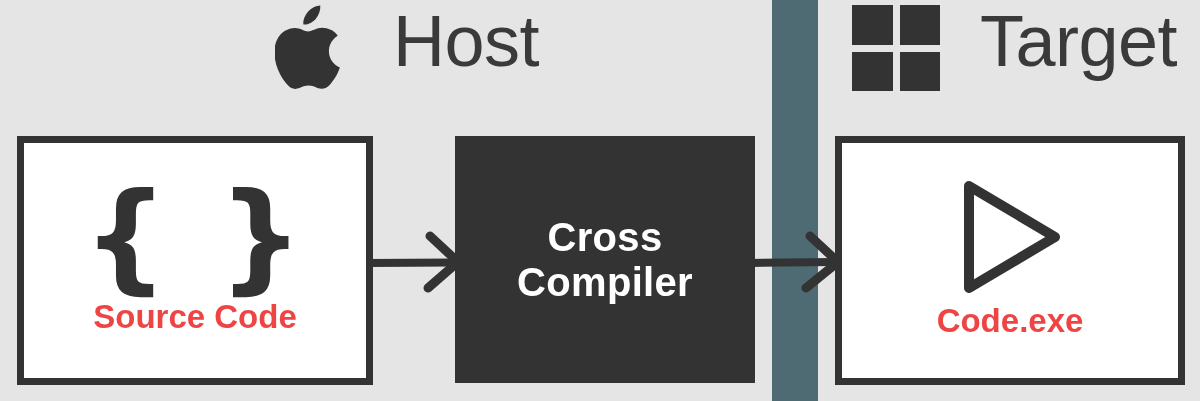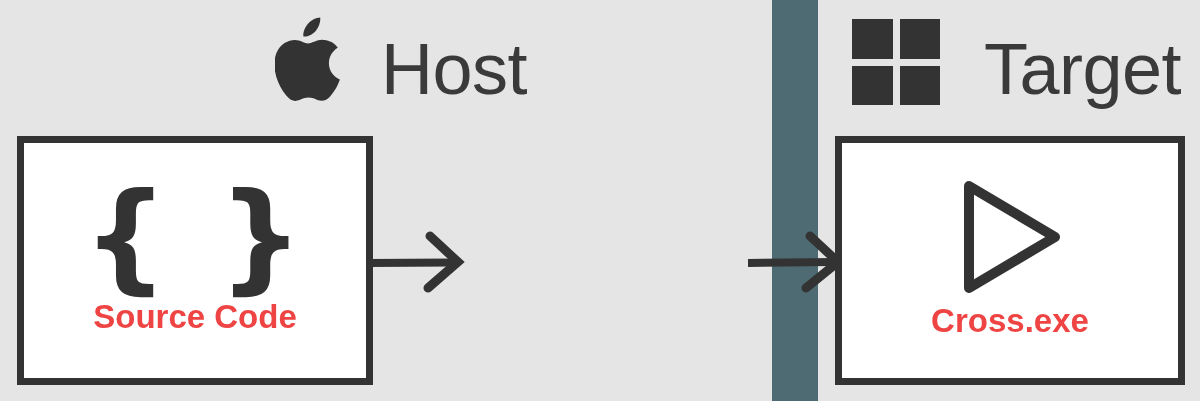--- a/index.html
+++ b/index.html
@@ -24,36 +24,37 @@
     top: 0;
     width: 46px;
     height: 401px;
     background: #4e6b73;
   }
 
   
   .header {
     position: absolute;
     display: flex;
-    align-items: flex-end;
+    align-items: flex-start;
     height: 100px;
+    gap: 12px;
   }
   #host-header { left: 275px; top: 5px; }
   #target-header { left: 852px; top: 5px; }
 
   .header-label {
     font-size: 72px;
     font-weight: 300;
     color: #3a3a3a;
     line-height: 1;
     letter-spacing: -0.5px;
     white-space: nowrap;
   }
   #host-header .header-label { margin-left: 34px; }
-  #target-header .header-label { margin-left: 44px; }
+  #target-header .header-label { margin-left: 28px; }
 
   
   .apple-icon { width: 72px; height: 88px; display: block; }
   .apple-icon svg { display: block; width: 72px; height: 88px; }
 
   
   .windows-icon {
     width: 88px;
     height: 86px;
     display: grid;
@@ -158,30 +159,36 @@
     <span class="box-caption">Source Code</span>
   </div>
 
   <div class="arrow" id="arrow-1">
     <svg viewBox="0 0 102 80" xmlns="http://www.w3.org/2000/svg">
       <path d="M0 41 L86 40.5" stroke="#333333" stroke-width="8" fill="none" stroke-linecap="butt"></path>
       <path d="M62 14 L90 40 L60 66" stroke="#333333" stroke-width="9" fill="none" stroke-linecap="round" stroke-linejoin="miter"></path>
     </svg>
   </div>
 
+  <div class="box box-solid" id="compiler-box">
+    <span class="box-caption-light">
+      <span>Cross</span>
+      <span>Compiler</span>
+    </span>
+  </div>
 
   <div class="arrow" id="arrow-2">
     <svg viewBox="0 0 102 80" xmlns="http://www.w3.org/2000/svg">
       <path d="M0 41 L86 40" stroke="#333333" stroke-width="8" fill="none" stroke-linecap="butt"></path>
       <path d="M62 14 L90 40 L58 66" stroke="#333333" stroke-width="9" fill="none" stroke-linecap="round" stroke-linejoin="miter"></path>
     </svg>
   </div>
 
   <div class="box box-outline" id="target-box">
     <span class="play-icon">
       <svg viewBox="0 0 110 118" xmlns="http://www.w3.org/2000/svg">
         <path d="M14 8 L100 59 L14 110 Z" fill="none" stroke="#333333" stroke-width="10" stroke-linejoin="round" stroke-linecap="round"></path>
       </svg>
     </span>
-    <span class="box-caption">Cross.exe</span>
+    <span class="box-caption">Code.exe</span>
   </div>
 
 </div>
 
 </body></html>

